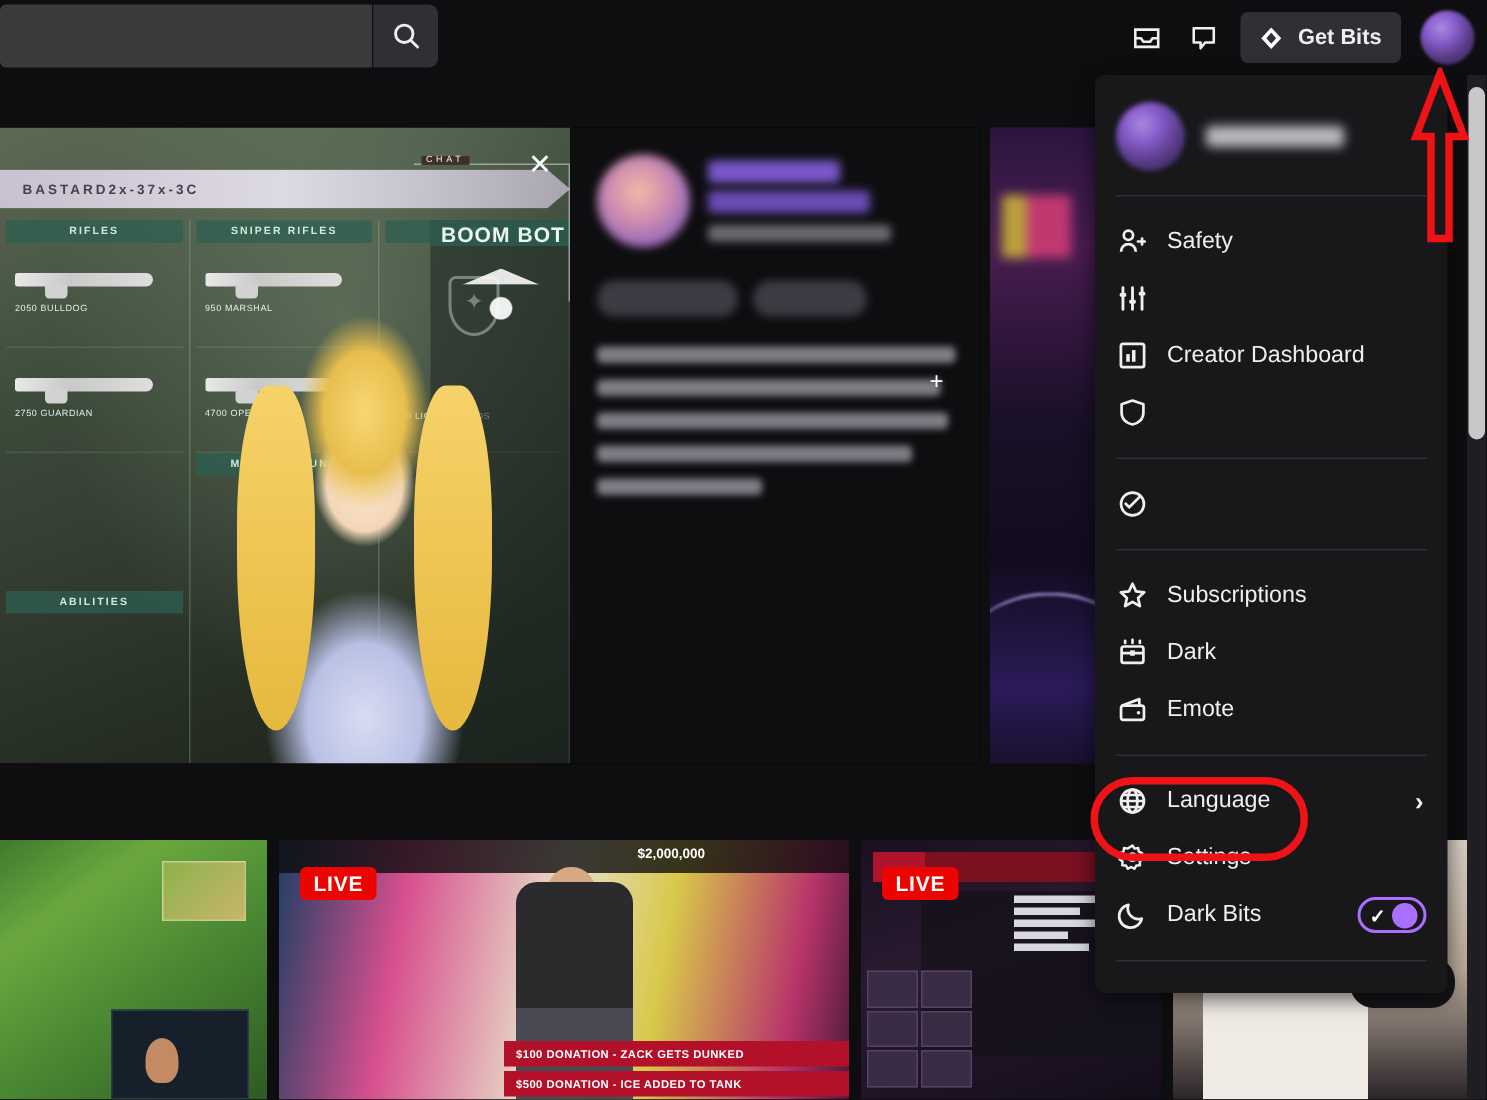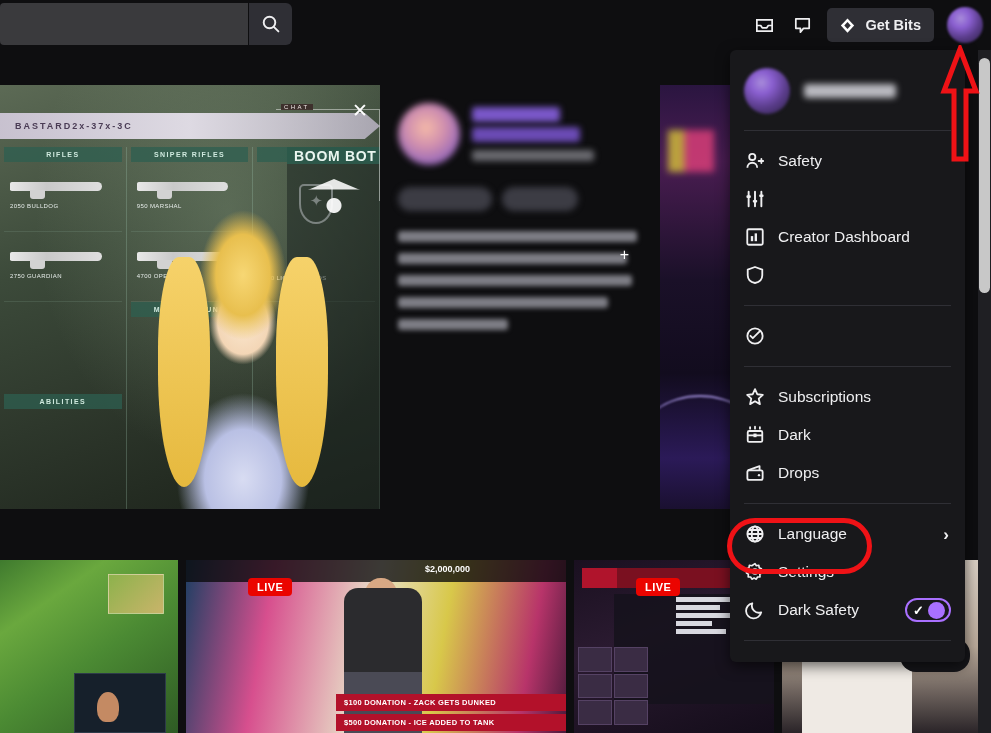--- a/index.html
+++ b/index.html
@@ -143,21 +143,21 @@
     background: linear-gradient(180deg, #2a1540 0%, #4a1d52 18%, #1a1028 46%, #120c1e 68%, #2b1a58 88%, #1a1030 100%);
   }
   .promo-neon { position:absolute; left:8px; top:45px; width:46px; height:42px; background:linear-gradient(90deg,#d8c23a 0 34%, #e0407a 38% 100%); filter:blur(3.5px); opacity:.8; }
   .promo-arc { position:absolute; left:-20px; bottom:24px; width:120px; height:90px; border-top:2px solid rgba(190,170,255,.75); border-radius:50%; filter:blur(1.2px); }
 
   
   .thumb-row { position: absolute; left: 0; top: 510px; width: 991px; height: 173px; display: flex; gap: 8px; }
   .thumb { position: relative; height: 173px; overflow: hidden; background: #18181b; flex: none; }
   .live-badge {
     position: absolute; left: 14px; top: 18px; background: #eb0400; color: #fff;
-    font-size: 11px; font-weight: bold; letter-spacing: .5px; padding: 3px 9px; border-radius: 4px; margin-left: 48px;
+    font-size: 14px; font-weight: bold; letter-spacing: .5px; padding: 3px 9px; border-radius: 4px;
   }
   .t1 { width: 178px; background: linear-gradient(145deg, #3f7a2e 0%, #6aa83e 25%, #4b8a33 55%, #2e5a24 100%); }
   .t1-mini { position:absolute; right:14px; top:14px; width:56px; height:40px; background:linear-gradient(135deg,#8db24c,#c9b46a); border:1px solid rgba(255,255,255,.35); }
   .t1-cam { position:absolute; right:12px; bottom:0; width:92px; height:60px; background:#16202b; border:1px solid #2e3b4a; }
   .t1-cam:after{content:"";position:absolute;left:22px;top:18px;width:22px;height:30px;border-radius:50% 50% 40% 40%;background:#c48a63;}
   .t2 { width: 380px; background: linear-gradient(100deg, #1d3f63 0%, #d74f8e 22%, #e8e0c8 48%, #d8c84a 66%, #b8346a 88%, #4a1a3a 100%); }
   .t2-person { position:absolute; left:158px; top:28px; width:78px; height:145px; background:linear-gradient(180deg,#2b2b2e 0 58%, #4a4a55 58% 100%); border-radius:14px 14px 0 0; }
   .t2-head { position:absolute; left:178px; top:18px; width:34px; height:40px; background:#d8a884; border-radius:48% 48% 42% 42%; }
   .t2-topbar { position:absolute; left:0; top:0; width:100%; height:22px; background:rgba(10,10,12,.78); }
   .t2-amt { position:absolute; right:96px; top:4px; color:#fff; font-size:9px; font-weight:bold; }
@@ -477,21 +477,21 @@
     </div>
 
     <div class="menu-item">
       <span class="mi-icon">
         <svg width="20" height="20" viewBox="0 0 22 22">
           <path d="M3 8.2 16 3.4v4.8" fill="none" stroke="#efeff1" stroke-width="2" stroke-linejoin="round"></path>
           <rect x="2.6" y="8.2" width="16.8" height="10.4" rx="1.8" fill="none" stroke="#efeff1" stroke-width="2"></rect>
           <circle cx="15.4" cy="13.4" r="1.3" fill="#efeff1"></circle>
         </svg>
       </span>
-      <span class="mi-label">Drops</span>
+      <span class="mi-label">Emote</span>
     </div>
 
     <div class="menu-gap"></div>
     <div class="menu-divider"></div>
     <div class="menu-gap"></div>
 
     <div class="menu-item">
       <span class="mi-icon">
         <svg width="20" height="20" viewBox="0 0 22 22">
           <circle cx="11" cy="11" r="8.4" fill="none" stroke="#efeff1" stroke-width="2"></circle>
@@ -512,21 +512,21 @@
       </span>
       <span class="mi-label">Settings</span>
     </div>
 
     <div class="menu-item">
       <span class="mi-icon">
         <svg width="20" height="20" viewBox="0 0 22 22">
           <path d="M17.8 13.6A7.8 7.8 0 0 1 8 3.6a8.4 8.4 0 1 0 9.8 10z" fill="none" stroke="#efeff1" stroke-width="2" stroke-linejoin="round"></path>
         </svg>
       </span>
-      <span class="mi-label">Dark Safety</span>
+      <span class="mi-label">Dark Bits</span>
       <span class="toggle">
         <span class="toggle-check">✓</span>
         <span class="toggle-knob"></span>
       </span>
     </div>
 
     <div class="menu-gap"></div>
     <div class="menu-divider"></div>
     <div class="menu-gap"></div>
 

